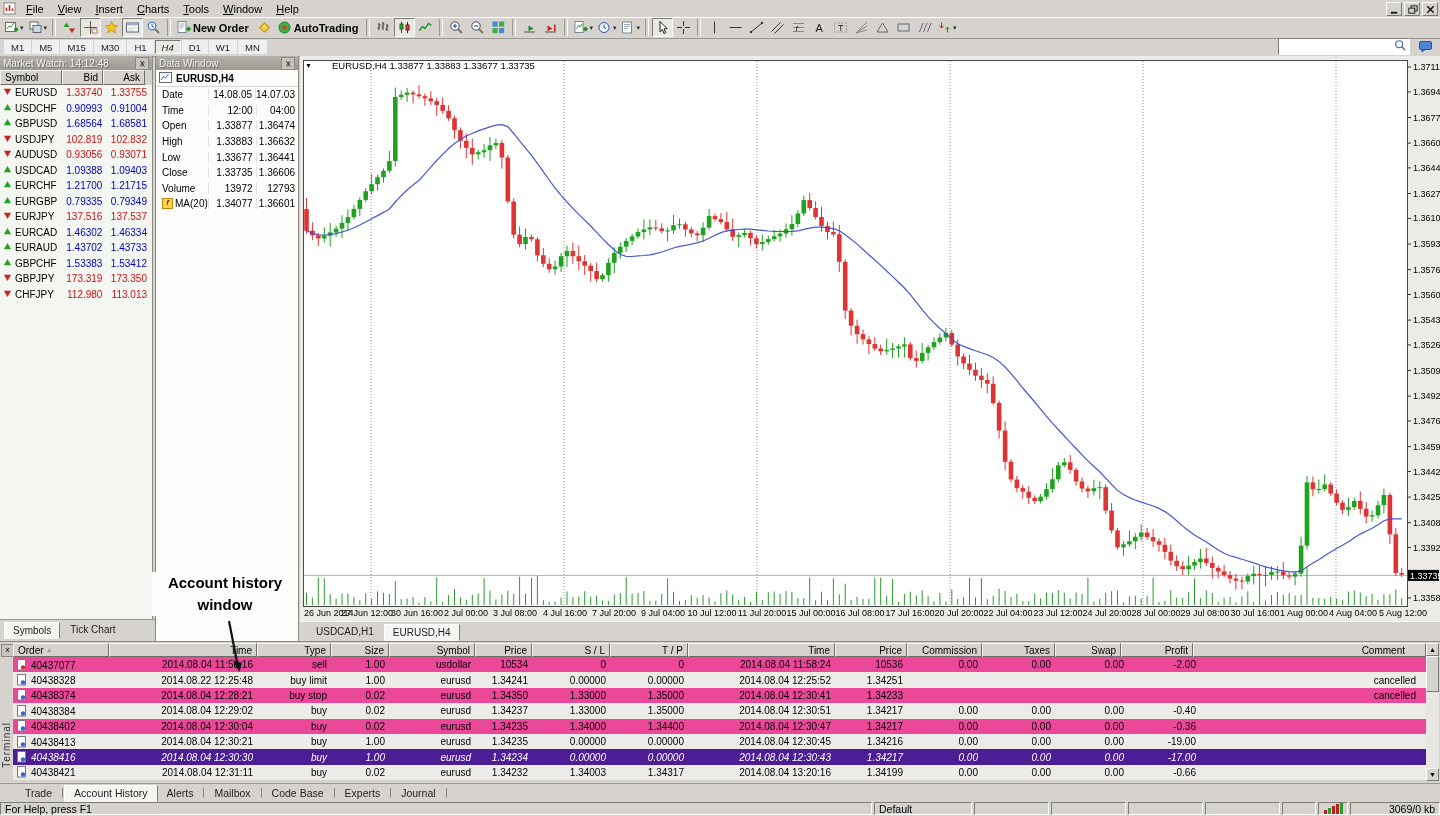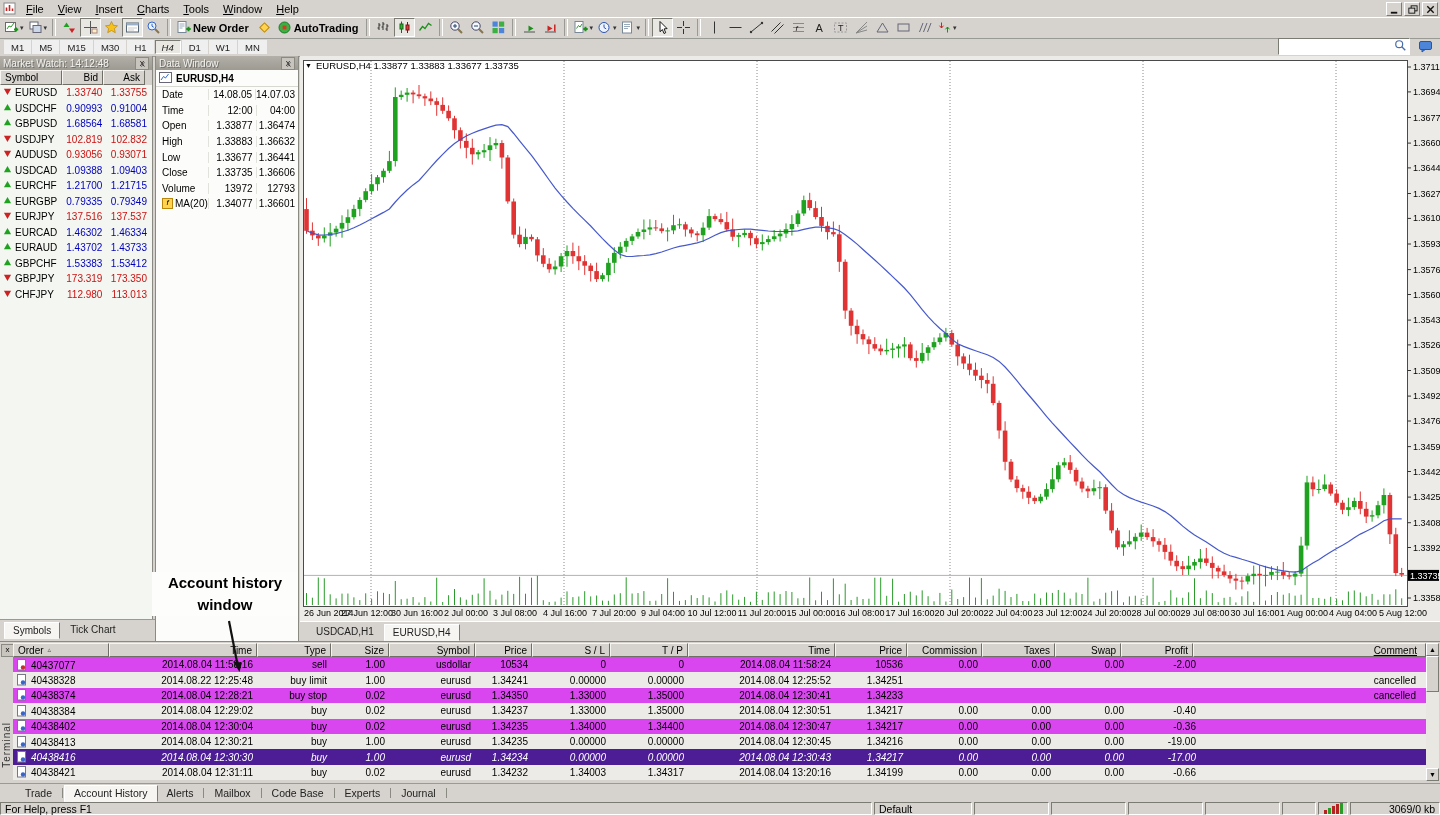--- a/index.html
+++ b/index.html
@@ -52,38 +52,38 @@
   .mini-tab{height:15px;padding:0 8px;font-size:10px;display:flex;align-items:center;color:#222;}
   .mini-tab.active{background:#f6f5f2;border:1px solid;border-color:#fff #7b7b73 #f6f5f2 #fff;}
   #dw-panel{left:155px;top:56px;width:142px;height:585px;background:#fcfcfa;border:1px solid #8a8a82;border-top:none;}
   #dw-symrow{height:16px;display:flex;align-items:center;gap:4px;padding-left:3px;border-bottom:1px solid #d8d8d2;font-size:10px;font-weight:bold;}
   .dwrow{display:flex;height:15.6px;align-items:center;font-size:10px;border-bottom:1px solid #ececе6;}
   .dw-label{width:48px;padding-left:6px;display:flex;align-items:center;gap:2px;}
   .dw-v1{width:45px;text-align:right;border-left:1px solid #e2e2dc;padding-right:3px;}
   .dw-v2{width:40px;text-align:right;border-left:1px solid #e2e2dc;padding-right:3px;}
   
   #chart-wrap{left:300px;top:56px;width:1140px;height:565px;background:#ecebe7;}
-  #chart-title{left:305px;top:59px;height:12px;font-size:9.5px;display:flex;align-items:center;gap:4px;z-index:5;}
+  #chart-title{left:305px;top:59px;height:12px;font-size:9.5px;display:flex;align-items:center;gap:20px;z-index:5;}
   #chart-tabs{left:300px;top:621px;width:1140px;height:20px;background:#d6d3ce;border-top:1px solid #fff;
               display:flex;align-items:flex-start;padding:2px 0 0 8px;gap:2px;}
   
   #annotation{left:152px;top:572px;width:146px;text-align:center;font-size:15px;font-weight:bold;
               line-height:1.45;z-index:40;background:#fdfdfc;}
   #annot-arrow{left:195px;top:585px;width:70px;height:110px;z-index:41;pointer-events:none;}
   
   #terminal{left:0;top:641px;width:1440px;height:160px;background:#d6d3ce;border-top:1px solid #8a8a82;}
   #term-close{position:absolute;left:1px;top:2px;width:11px;height:11px;background:#c8c5be;border:1px solid #8a8a82;
               font-size:8px;line-height:9px;text-align:center;}
   #term-side{position:absolute;left:0;top:48px;width:12px;height:110px;display:flex;align-items:center;justify-content:center;}
   #term-side span{writing-mode:vertical-rl;transform:rotate(180deg);font-size:10px;color:#333;letter-spacing:1px;}
   #term-table{position:absolute;left:13px;top:1px;width:1413px;}
   #term-head{display:flex;height:14px;font-size:10px;}
   .thc{background:#d6d3ce;border:1px solid;border-color:#f4f4f0 #6e6e66 #6e6e66 #f4f4f0;
        display:flex;align-items:center;box-sizing:border-box;padding:0 4px;}
-  .trow{display:flex;height:15.4px;align-items:center;font-size:10px;background:#d946ef;}
+  .trow{display:flex;height:15.4px;align-items:center;font-size:10px;background:#ec4899;}
   .trow.alt{background:#ecebe7;}
   .trow.selected{background:#4c1d95;color:#fff;font-style:italic;}
   .tc{box-sizing:border-box;padding:0 4px;white-space:nowrap;overflow:hidden;}
   #term-scroll{position:absolute;left:1426px;top:1px;width:13px;height:138px;background:#e9e7e1;}
   .scr-btn{width:13px;height:13px;background:#d6d3ce;font-size:7px;display:flex;align-items:center;justify-content:center;box-sizing:border-box;}
   #term-tabs{position:absolute;left:0;top:141px;width:1440px;height:18px;display:flex;align-items:center;padding-left:16px;border-top:1px solid #9a9a94;}
   .term-tab{height:15px;padding:0 9px;font-size:10.5px;display:flex;align-items:center;color:#222;}
   .term-tab.active{background:#f6f5f2;border:1px solid;border-color:#fff #7b7b73 #f6f5f2 #fff;}
   .tab-sep{width:1px;height:10px;background:#8a8a82;margin:0 1px;}
   
@@ -1304,21 +1304,21 @@
         <div class="thc" style="width: 86px; justify-content: flex-end;">Symbol</div>
         <div class="thc" style="width: 57px; justify-content: flex-end;">Price</div>
         <div class="thc" style="width: 78px; justify-content: flex-end;">S / L</div>
         <div class="thc" style="width: 78px; justify-content: flex-end;">T / P</div>
         <div class="thc" style="width: 147px; justify-content: flex-end;">Time</div>
         <div class="thc" style="width: 72px; justify-content: flex-end;">Price</div>
         <div class="thc" style="width: 75px; justify-content: flex-end;">Commission</div>
         <div class="thc" style="width: 73px; justify-content: flex-end;">Taxes</div>
         <div class="thc" style="width: 66px; justify-content: flex-end;">Swap</div>
         <div class="thc" style="width: 72px; justify-content: flex-end;">Profit</div>
-        <div class="thc" style="flex: 1 1 0%; justify-content: flex-end; padding-right: 8px; text-decoration: underline;">Comment</div>
+        <div class="thc" style="flex: 1 1 0%; justify-content: flex-end; padding-right: 20px;">Comment</div>
       </div>
     <div id="term-rows">
         <div class="trow">
           <div class="tc" style="width: 96px; text-align: left;"><span><svg width="10" height="12" viewBox="0 0 10 12" style="vertical-align:-2px;margin-right:4px;">
                 <rect x="0.5" y="0.5" width="8" height="10.5" fill="#fff" stroke="#778"></rect>
                 <circle cx="6" cy="8.5" r="2.2" fill="#c23030"></circle>
               </svg></span><span>40437077</span></div>
           <div class="tc" style="width: 148px; text-align: right;">2014.08.04 11:58:16</div>
           <div class="tc" style="width: 74px; text-align: right;">sell</div>
           <div class="tc" style="width: 58px; text-align: right;">1.00</div>

